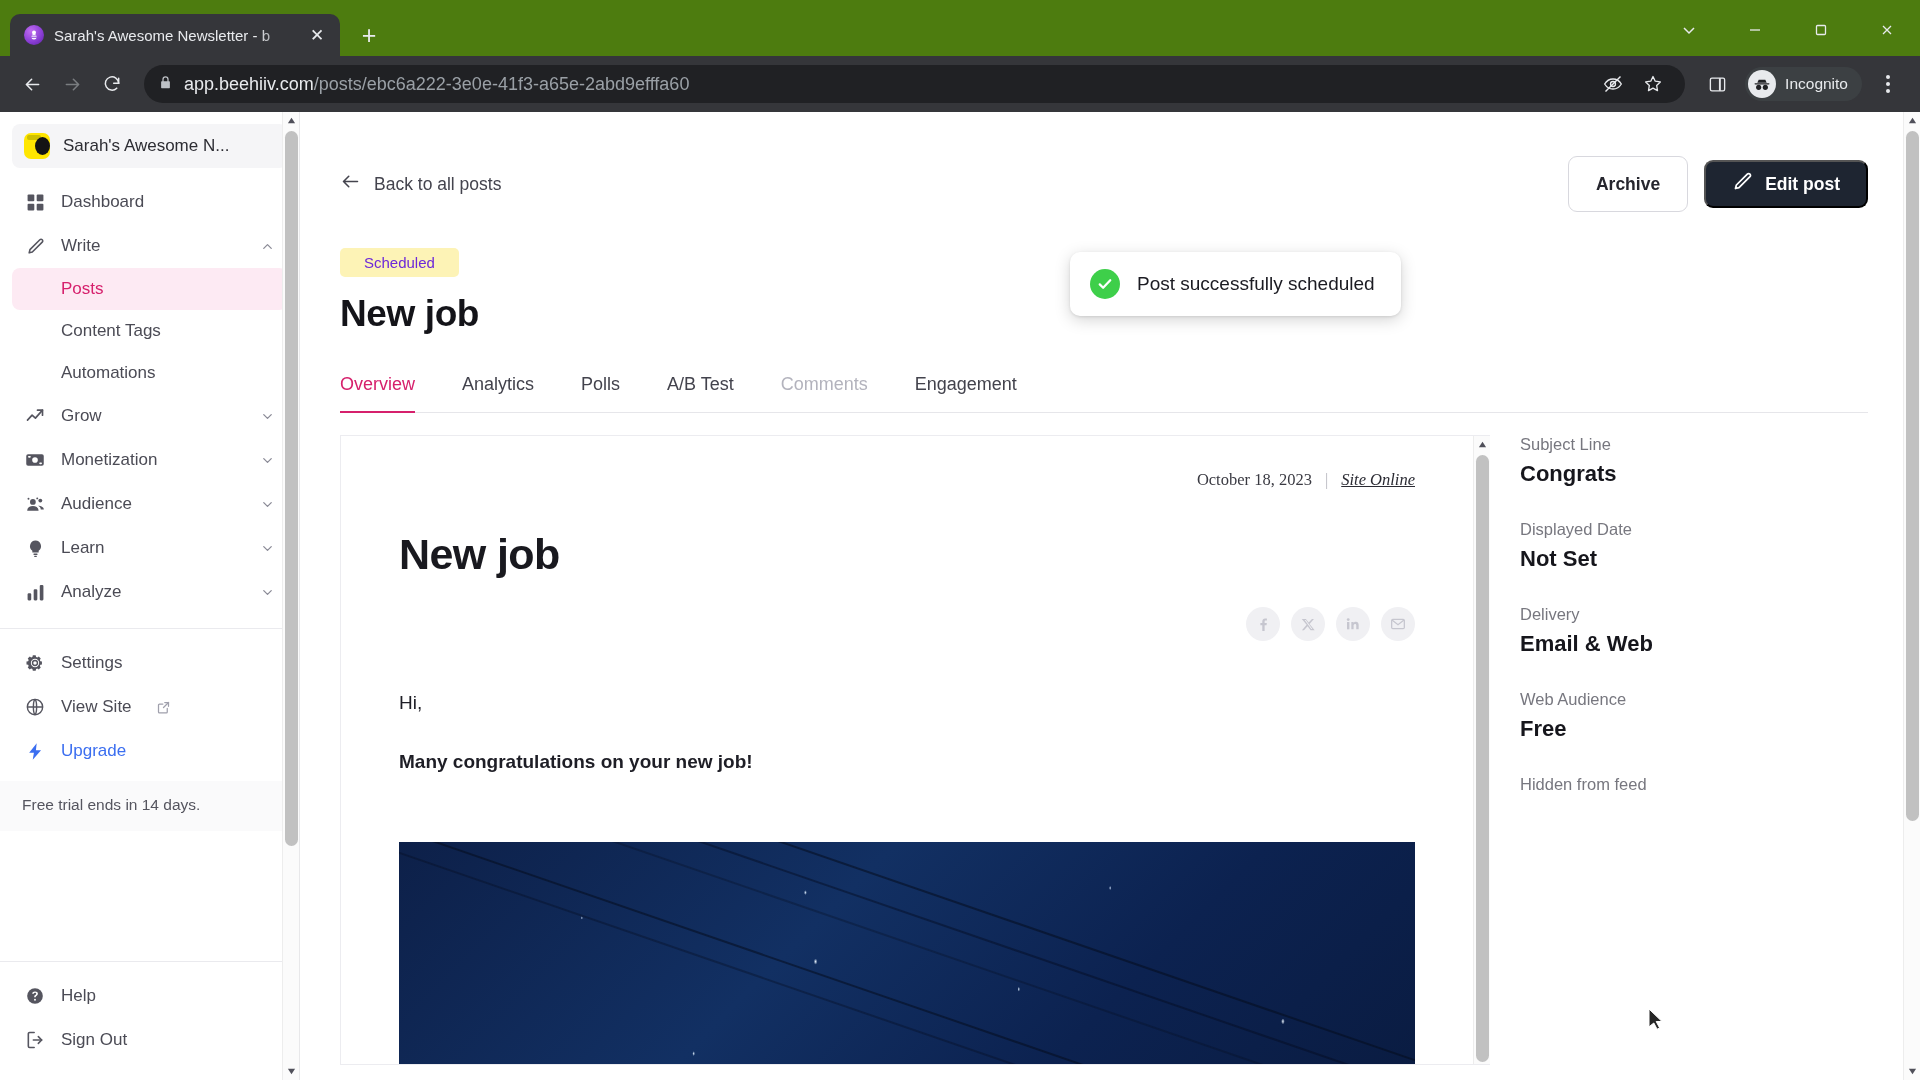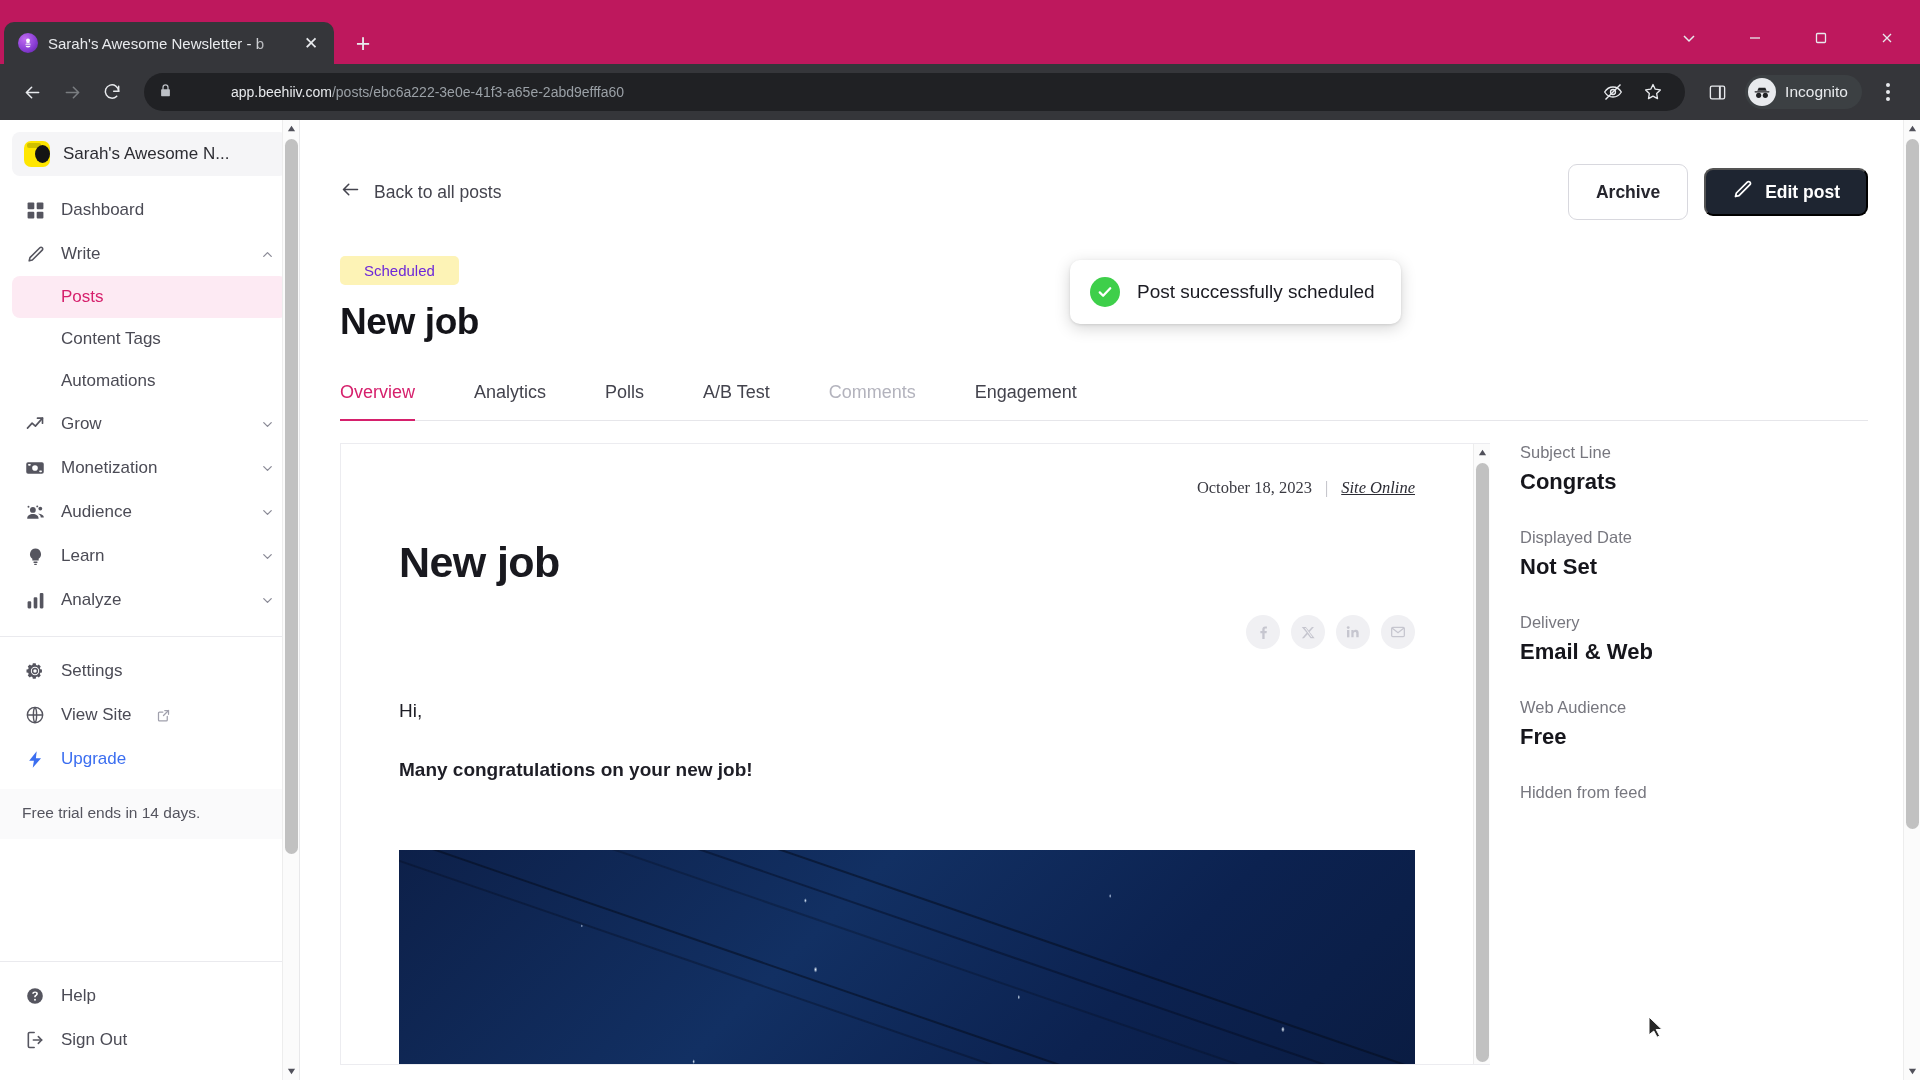--- a/index.html
+++ b/index.html
@@ -7,22 +7,22 @@
     width: 1920px; height: 1080px;
     overflow: hidden;
     font-family: "Liberation Sans", sans-serif;
     background: #202124;
   }
 
   
   .browser { width: 1920px; height: 1080px; display: flex; flex-direction: column; }
 
   .tabstrip {
-    height: 64px; background: #be185d;
-    display: flex; align-items: flex-end; padding-left: 4px; position: relative;
+    height: 56px; background: #4d7c0f;
+    display: flex; align-items: flex-end; padding-left: 10px; position: relative;
   }
   .tab {
     height: 42px; width: 330px; background: #35363a;
     border-radius: 10px 10px 0 0;
     display: flex; align-items: center; padding: 0 10px 0 14px; gap: 10px;
     position: relative;
   }
   .tab-favicon {
     width: 20px; height: 20px; border-radius: 50%;
     background: radial-gradient(circle at 35% 30%, #c06cf0 0%, #8b3fd6 55%, #5d1fa3 100%);
@@ -60,21 +60,21 @@
     width: 36px; height: 36px; border-radius: 50%; flex: none;
     display: flex; align-items: center; justify-content: center; color: #e8eaed;
   }
   .navbtn.disabled { color: #7a7d80; }
   .omnibox {
     flex: 1; height: 38px; background: #202124; border-radius: 19px;
     display: flex; align-items: center; padding: 0 14px; gap: 11px;
     margin: 0 10px; min-width: 0;
   }
   .omnibox .url {
-    font-size: 14px; color: #9aa0a6; white-space: nowrap; overflow: hidden; margin-left: 47px;
+    font-size: 18px; color: #9aa0a6; white-space: nowrap; overflow: hidden;
   }
   .omnibox .url b { color: #e8eaed; font-weight: 400; }
   .omni-right { margin-left: auto; display: flex; align-items: center; gap: 4px; }
   .incognito-pill {
     height: 34px; border-radius: 17px; background: #3c4043;
     display: flex; align-items: center; gap: 9px; padding: 0 14px 0 3px;
     margin-left: 6px;
   }
   .incognito-pill .avatar {
     width: 28px; height: 28px; border-radius: 50%; background: #e8eaed;
@@ -190,21 +190,21 @@
     display: inline-block; background: #fdf3b6; color: #6d28d9;
     font-size: 15px; padding: 6px 24px; border-radius: 5px;
     margin: 38px 0 0 40px; font-weight: 400;
   }
   .post-title {
     font-size: 37px; font-weight: 700; color: #141419;
     margin: 16px 0 0 40px; letter-spacing: -0.4px;
   }
 
   .tabs {
-    display: flex; gap: 12px; margin: 39px 52px 0 40px;
+    display: flex; gap: 0; margin: 39px 52px 0 40px;
     border-bottom: 1px solid #e6e6ea;
   }
   .tab-item {
     padding: 0 0 17px 0; margin-right: 47px; font-size: 18px;
     color: #43434d; position: relative; white-space: nowrap;
   }
   .tab-item.active { color: #d6206c; }
   .tab-item.active::after {
     content: ""; position: absolute; left: 0; right: 0; bottom: -1px;
     height: 2px; background: #d6206c;

